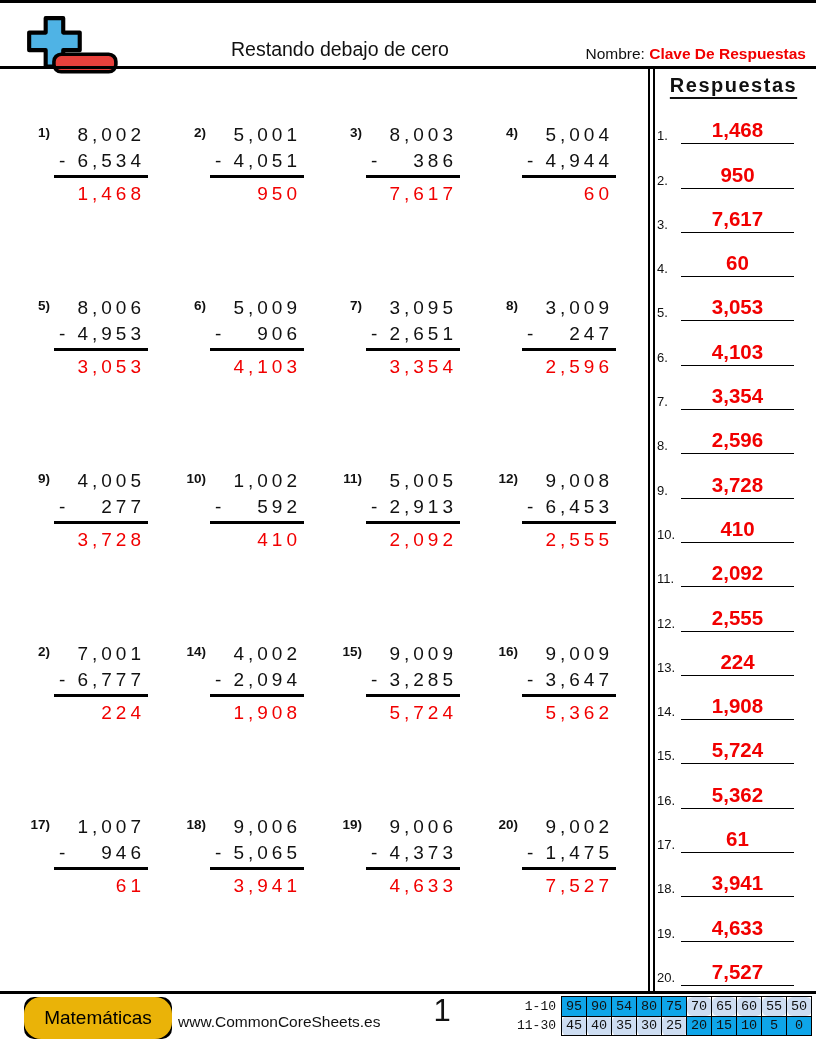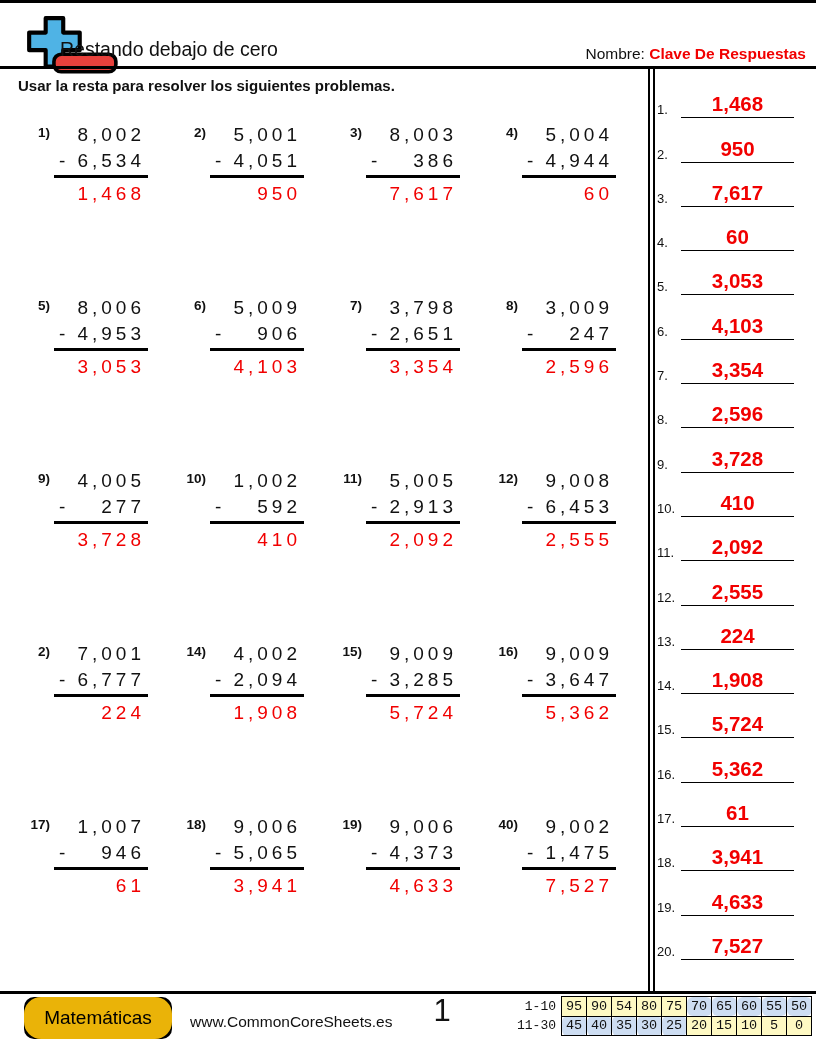--- a/index.html
+++ b/index.html
@@ -3,21 +3,21 @@
 <meta charset="utf-8">
 <style>
   html,body{margin:0;padding:0;background:#fff;}
   .page{position:relative;width:816px;height:1056px;background:#fff;overflow:hidden;
         font-family:"Liberation Sans", sans-serif;color:#111;}
   .top-rule{position:absolute;top:0;left:0;right:0;height:3px;background:#000;}
   .header-rule{position:absolute;top:66px;left:0;right:0;height:3px;background:#000;}
   .footer-rule{position:absolute;top:991px;left:0;right:0;height:3px;background:#000;}
 
   .logo{position:absolute;left:22px;top:14px;}
-  .page-title{position:absolute;left:60px;top:38px;width:560px;text-align:left;font-size:19.5px;}
+  .page-title{position:absolute;left:60px;top:38px;width:560px;text-align:center;font-size:19.5px;}
   .name-line{position:absolute;top:45px;right:10px;font-size:15.5px;white-space:nowrap;}
   .name-value{color:var(--red);font-weight:bold;}
   .instruction{position:absolute;left:18px;top:77px;font-size:15px;font-weight:bold;}
 
   .problems{position:absolute;left:24px;top:122px;display:grid;
             grid-template-columns:repeat(4,156px);grid-auto-rows:173px;}
   .problem{display:flex;align-items:flex-start;}
   .pnum{font-weight:bold;font-size:13.5px;width:26px;text-align:right;margin-right:4px;
         padding-top:3px;flex:none;}
   .work{width:94px;flex:none;}
@@ -35,47 +35,46 @@
        margin-bottom:3px;}
   .arow{height:44.3px;display:flex;align-items:flex-end;}
   .arow-num{font-size:13px;width:24px;flex:none;padding-bottom:1px;}
   .arow-line{flex:1;margin-right:16px;border-bottom:1.6px solid #000;text-align:center;
        color:var(--red);font-weight:bold;font-size:20.5px;line-height:24px;padding-bottom:1px;}
 
   .badge{position:absolute;left:24px;top:997px;width:148px;height:42px;background:#000;
        border-radius:10px;display:flex;}
   .badge-inner{margin:0;flex:1;background:#eab308;border-radius:17px;display:flex;
        align-items:center;justify-content:center;font-weight:normal;font-size:19px;color:#000;}
-  .website{position:absolute;left:178px;top:1013px;font-size:15.5px;margin-left:12px;}
+  .website{position:absolute;left:178px;top:1013px;font-size:15.5px;}
   .pagenum{position:absolute;left:420px;top:993px;width:44px;text-align:center;font-size:31px;}
   .grades{position:absolute;right:4px;top:996px;border-collapse:collapse;}
   .grades td{font-size:13.5px;text-align:center;padding:0;font-family:Liberation Mono, monospace;}
   .glabel{padding-right:5px !important;text-align:right !important;font-size:13px !important;width:44px;}
-  .gcell{border:1.6px solid #000;width:24px;height:18.5px;background:#fef9c3;}
+  .gcell{border:1.6px solid #000;width:24px;height:18.5px;background:#0ea5e9;}
   .gcell.shaded{background:var(--ghl);border-radius:6px;}
 </style>
 </head>
 <body>
 
 <div class="page" style="--red: #f10000; --logo-blue: #4fb3e5; --logo-red: #e8413c; --ghl: #cdddf2;">
   <div class="top-rule"></div>
 
   <svg class="logo" width="100" height="64" viewBox="0 0 95 62">
     <path d="M22,4 h17 v14 h16 v17 h-16 v16 h-17 v-16 h-16 v-17 h16 z" fill="var(--logo-blue)" stroke="#000" stroke-width="4" stroke-linejoin="round"></path>
     <rect x="30" y="39" width="60" height="17" rx="7" fill="var(--logo-red)" stroke="#000" stroke-width="3.5"></rect>
   </svg>
 
   <div class="page-title">Restando debajo de cero</div>
   <div class="name-line">
     <span>Nombre:</span>
     <span class="name-value">Clave De Respuestas</span>
   </div>
 
   <div class="header-rule"></div>
-  <div class="instruction">Usar la resta para resolver los siguientes problemas.</div>
 
   <div class="problems">
       <div class="problem">
         <span class="pnum">1)</span>
         <div class="work">
           <div class="nrow">8,002</div>
           <div class="nrow sub"><span class="minus">-</span><span>6,534</span></div>
           <div class="nrow p-answer">1,468</div>
         </div>
       </div>
@@ -115,21 +114,21 @@
         <span class="pnum">6)</span>
         <div class="work">
           <div class="nrow">5,009</div>
           <div class="nrow sub"><span class="minus">-</span><span>906</span></div>
           <div class="nrow p-answer">4,103</div>
         </div>
       </div>
       <div class="problem">
         <span class="pnum">7)</span>
         <div class="work">
-          <div class="nrow">3,798</div>
+          <div class="nrow">3,095</div>
           <div class="nrow sub"><span class="minus">-</span><span>2,651</span></div>
           <div class="nrow p-answer">3,354</div>
         </div>
       </div>
       <div class="problem">
         <span class="pnum">8)</span>
         <div class="work">
           <div class="nrow">3,009</div>
           <div class="nrow sub"><span class="minus">-</span><span>247</span></div>
           <div class="nrow p-answer">2,596</div>
@@ -217,31 +216,32 @@
       </div>
       <div class="problem">
         <span class="pnum">19)</span>
         <div class="work">
           <div class="nrow">9,006</div>
           <div class="nrow sub"><span class="minus">-</span><span>4,373</span></div>
           <div class="nrow p-answer">4,633</div>
         </div>
       </div>
       <div class="problem">
-        <span class="pnum">40)</span>
+        <span class="pnum">20)</span>
         <div class="work">
           <div class="nrow">9,002</div>
           <div class="nrow sub"><span class="minus">-</span><span>1,475</span></div>
           <div class="nrow p-answer">7,527</div>
         </div>
       </div>
     </div>
 
   <div class="sep"></div>
   <div class="answers">
+    <div class="answers-title">Respuestas</div>
     <div>
         <div class="arow">
           <span class="arow-num">1.</span>
           <span class="arow-line">1,468</span>
         </div>
         <div class="arow">
           <span class="arow-num">2.</span>
           <span class="arow-line">950</span>
         </div>
         <div class="arow">

